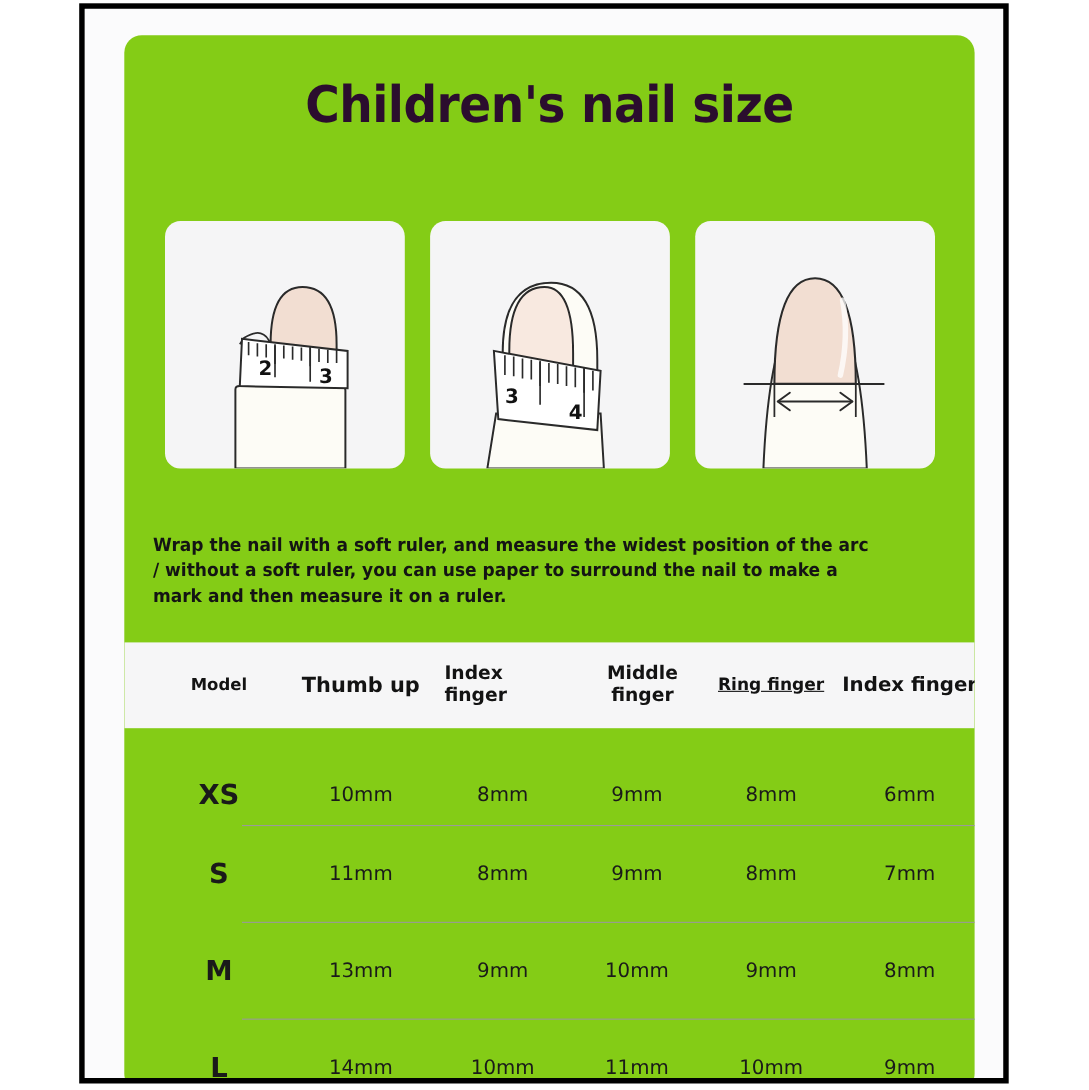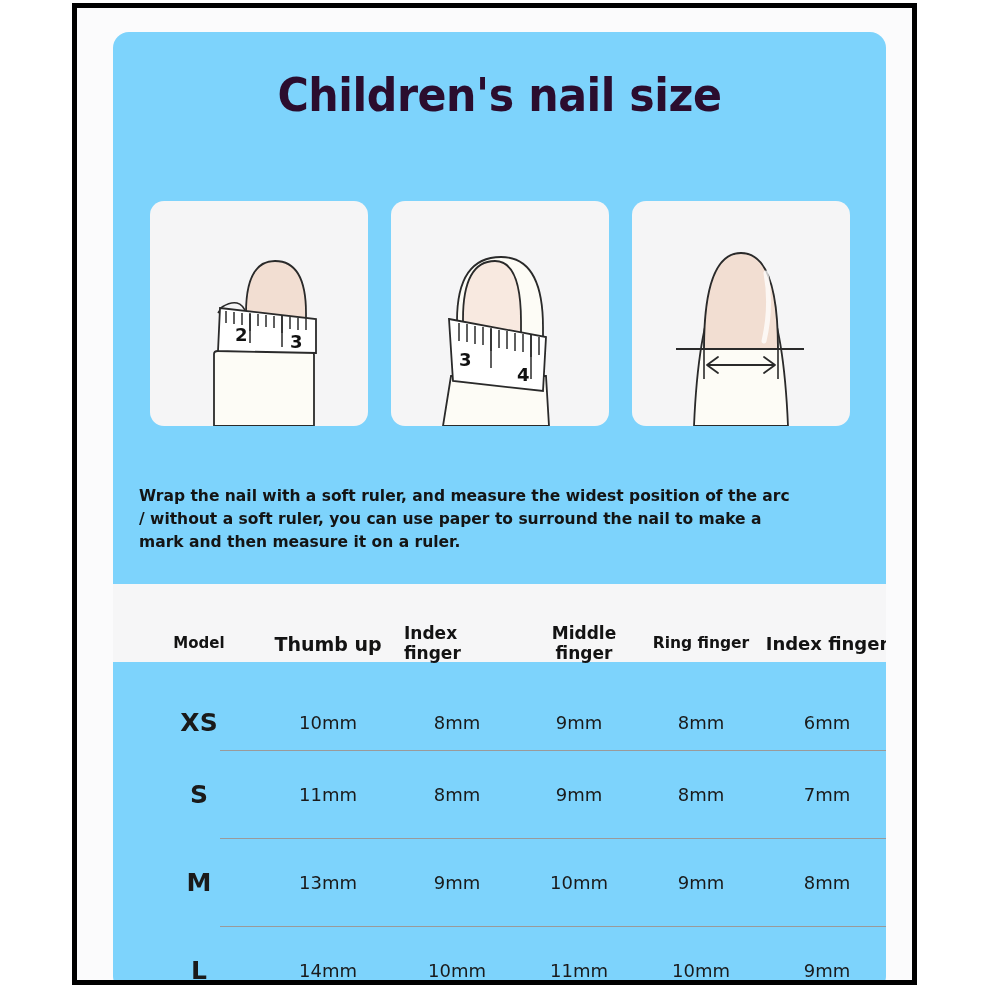--- a/index.html
+++ b/index.html
@@ -34,21 +34,21 @@
     background: #fbfbfc;
   }
 
   
   #card {
     position: absolute;
     left: 36px;
     top: 24px;
     width: 773px;
     height: 960px;
-    background: #7dd3fc;
+    background: #84cc16;
     border-radius: 16px;
     overflow: hidden;
   }
 
   
   #title {
     position: absolute;
     left: 0;
     top: 36px;
     width: 100%;
@@ -127,36 +127,36 @@
   }
   
   .c0 { width: 122px; }
   .c1 { width: 136px; }
   .c2 { width: 122px; }
   .c3 { width: 122px; }
   .c4 { width: 122px; }
   .c5 { width: 130px; }
 
   #thead {
-    top: 573px;
+    top: 552px;
     height: 78px;
     padding-left: 25px;
   }
   #thead .cell {
     font-weight: bold;
     color: #131313;
     font-family: "DejaVu Sans", sans-serif;
     line-height: 1.16;
     text-align: center;
   }
   #thead .c0 { font-size: 15px; }
   #thead .c1 { font-size: 19px; }
   #thead .c2 { font-size: 17px; align-items: flex-start; padding-left: 8px; justify-content: center; }
   #thead .c3 { font-size: 17px; align-items: center; padding-left: 10px; }
-  #thead .c4 { font-size: 15.5px; }
+  #thead .c4 { font-size: 15.5px; text-decoration: underline; }
   #thead .c5 { font-size: 18px; }
 
   .body-row {
     height: 88px;
     padding-left: 25px;
   }
   .body-row .cell {
     font-size: 18px;
     color: #1a1a1a;
     font-family: "DejaVu Sans", sans-serif;

